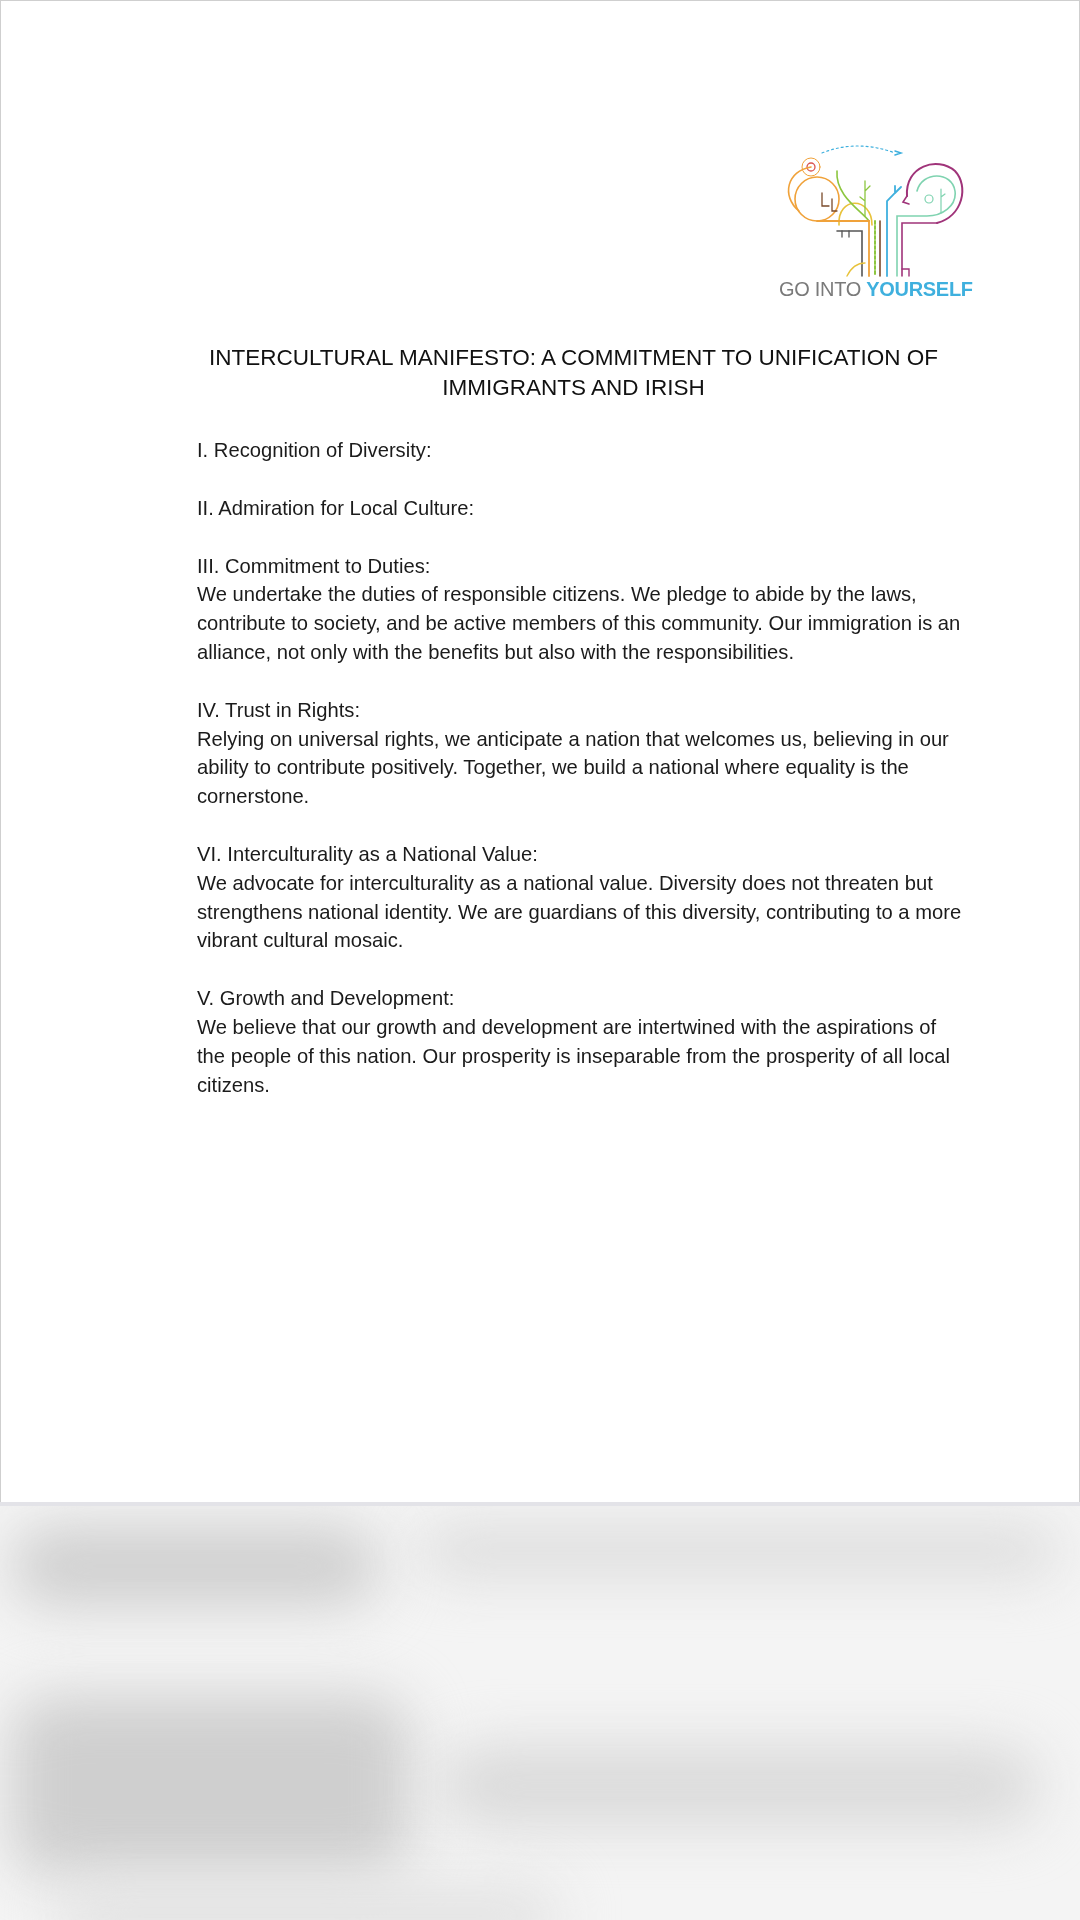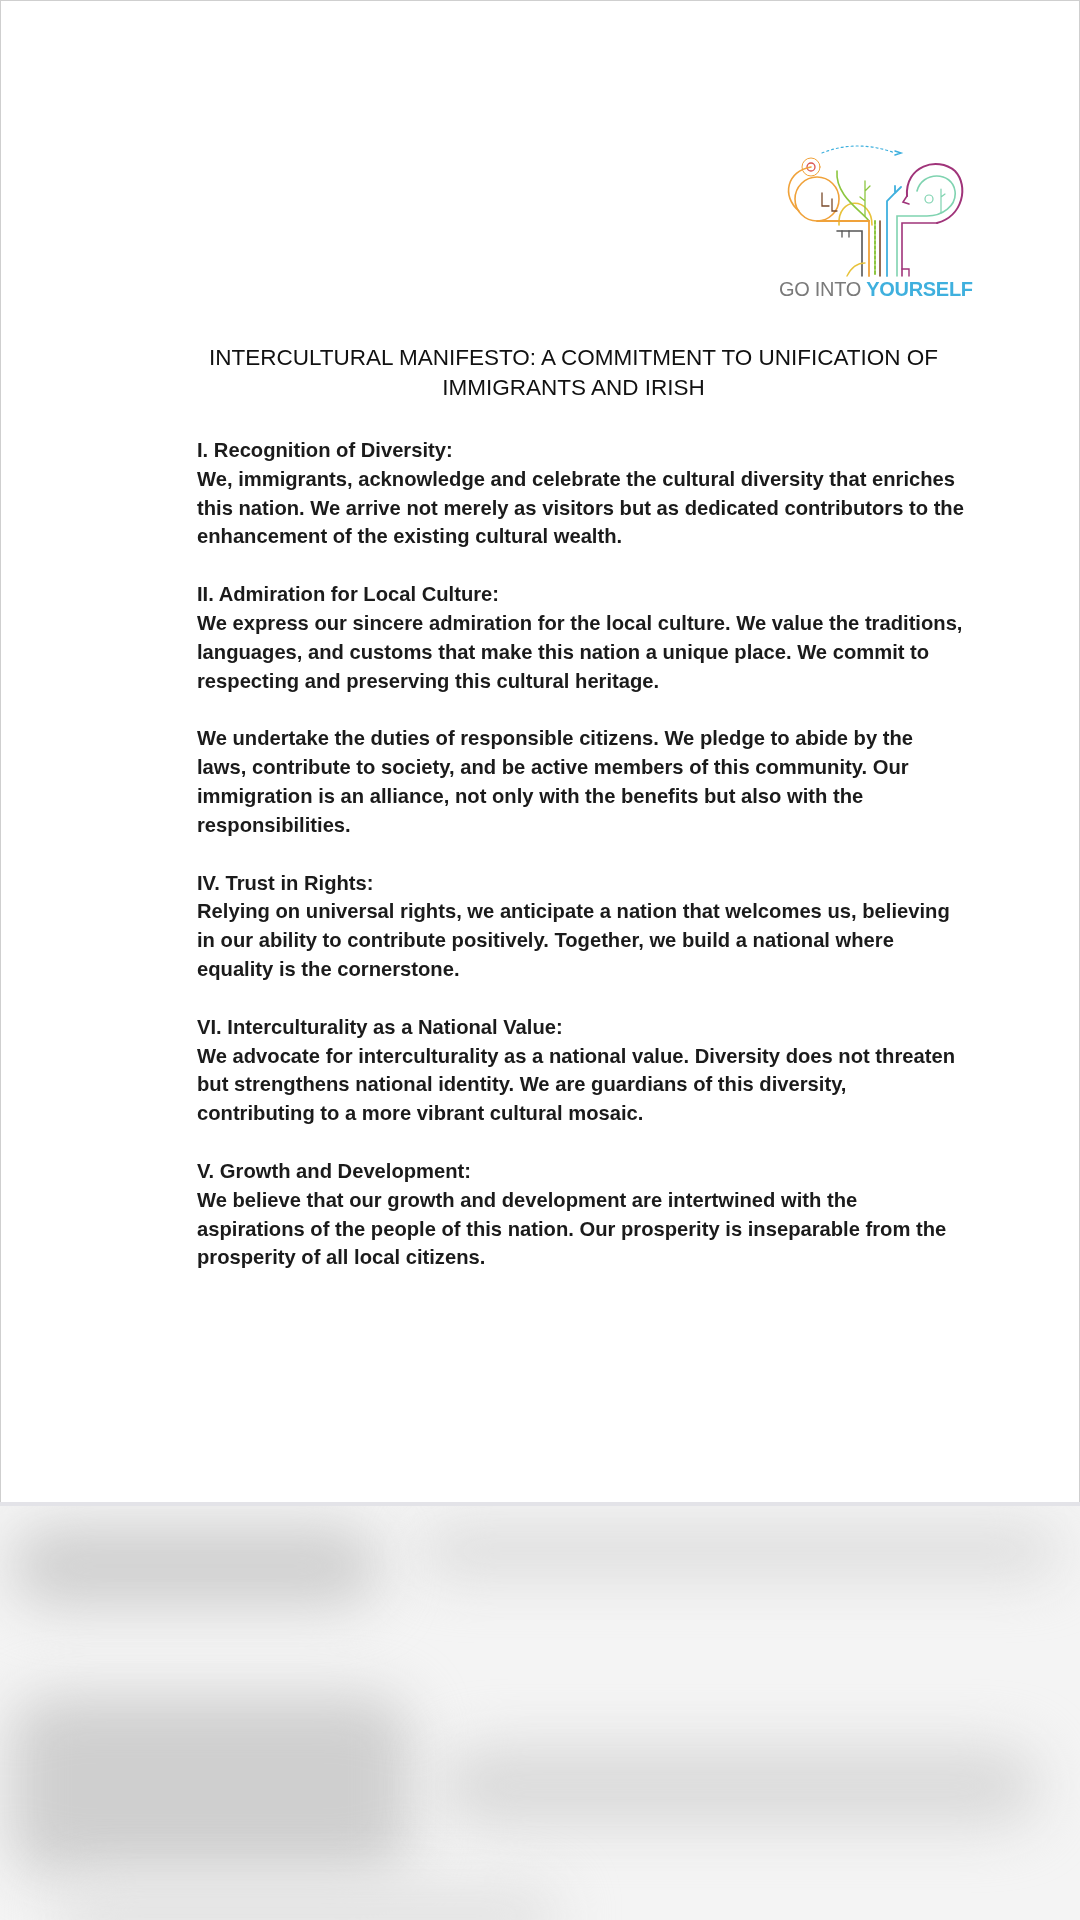--- a/index.html
+++ b/index.html
@@ -60,21 +60,20 @@
     color: #111;
   }
   .content {
     position: absolute;
     left: 196px;
     top: 435px;
     width: 770px;
   }
   .section {
     margin: 0 0 29px 0;
-    font-weight: bold;
   }
   .section-heading, .section-body {
     font-size: 20.2px;
     line-height: 28.8px;
     color: #1b1b1b;
   }
   .blurred {
     position: absolute;
     left: 0;
     top: 1506px;
@@ -138,27 +137,26 @@
 
   <div class="logo-text">
     <span class="light">GO INTO </span><span class="bold">YOURSELF</span>
   </div>
 
   <div class="title">INTERCULTURAL MANIFESTO: A COMMITMENT TO UNIFICATION OF IMMIGRANTS AND IRISH</div>
 
   <div class="content">
     <div class="section">
       <div class="section-heading">I. Recognition of Diversity:</div>
-      <div class="section-body">We, immigrants, acknowledge and celebrate the cultural diversity that enriches this nation. We arrive not merely as visitors but as dedicated contributors to the enhancement of the existing cultural wealth.</div>
     </div>
     <div class="section">
       <div class="section-heading">II. Admiration for Local Culture:</div>
-      <div class="section-body">We express our sincere admiration for the local culture. We value the traditions, languages, and customs that make this nation a unique place. We commit to respecting and preserving this cultural heritage.</div>
     </div>
     <div class="section">
+      <div class="section-heading">III. Commitment to Duties:</div>
       <div class="section-body">We undertake the duties of responsible citizens. We pledge to abide by the laws, contribute to society, and be active members of this community. Our immigration is an alliance, not only with the benefits but also with the responsibilities.</div>
     </div>
     <div class="section">
       <div class="section-heading">IV. Trust in Rights:</div>
       <div class="section-body">Relying on universal rights, we anticipate a nation that welcomes us, believing in our ability to contribute positively. Together, we build a national where equality is the cornerstone.</div>
     </div>
     <div class="section">
       <div class="section-heading">VI. Interculturality as a National Value:</div>
       <div class="section-body">We advocate for interculturality as a national value. Diversity does not threaten but strengthens national identity. We are guardians of this diversity, contributing to a more vibrant cultural mosaic.</div>
     </div>

